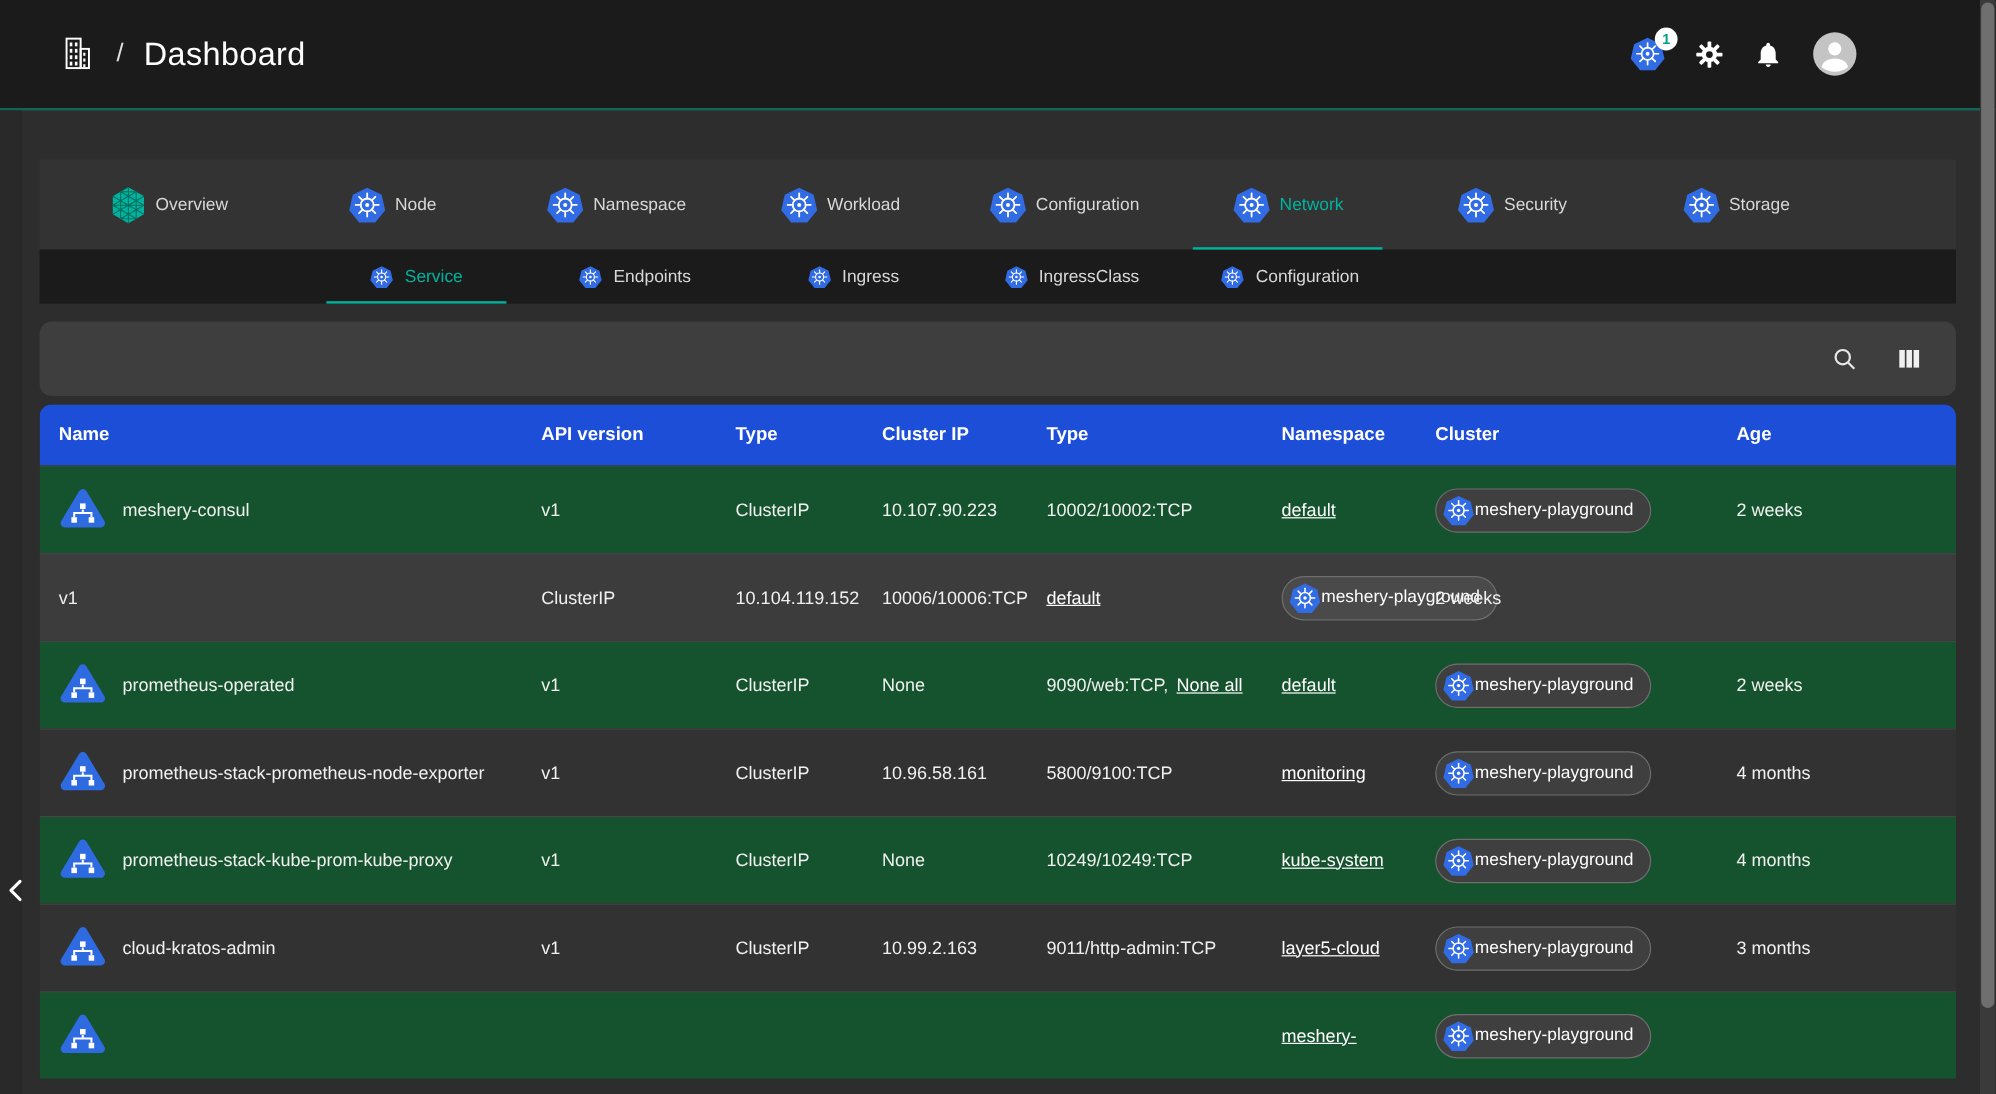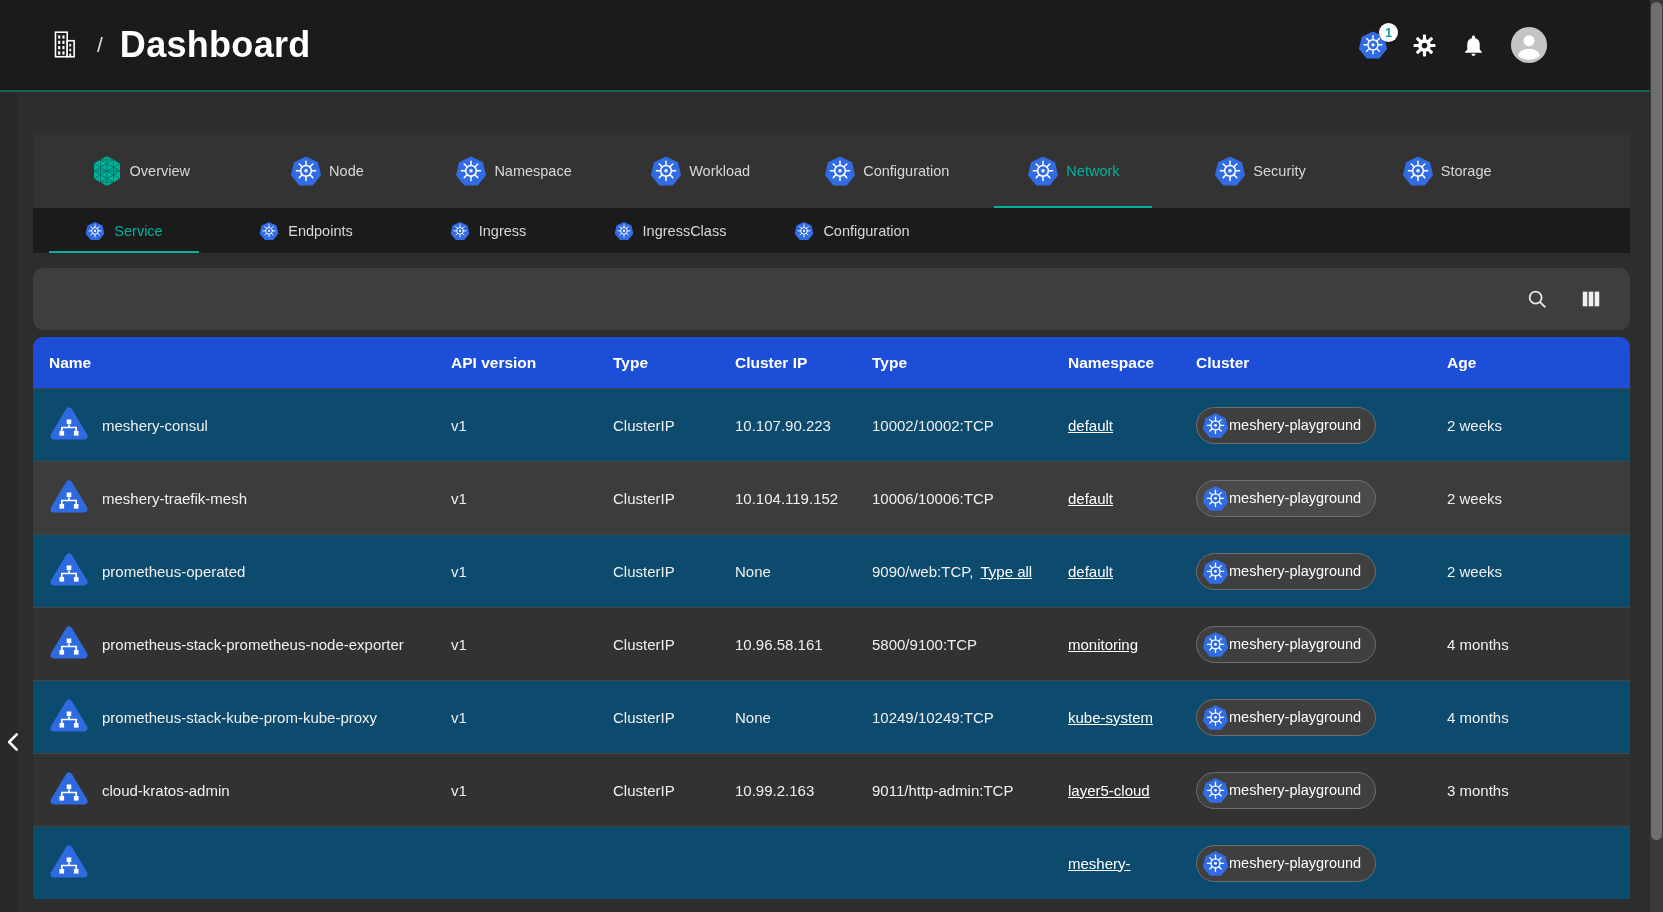--- a/index.html
+++ b/index.html
@@ -9,21 +9,21 @@
     background:#2D2D2D; font-family:"Liberation Sans","DejaVu Sans",sans-serif;
     color:#F0F0F0;
   }
   
   .app-header {
     height:90px; background:#1B1B1B; display:flex; align-items:center;
     padding:0 115px 0 48px;
   }
   .brand-icon { width:32px; height:32px; cursor:pointer; }
   .crumb-sep { color:#E0E0E0; font-size:21px; margin:0 17px; }
-  .page-title { color:#FFFFFF; font-size:36px; font-weight:bold; letter-spacing:.3px; }
+  .page-title { color:#FFFFFF; font-size:27px; font-weight:normal; letter-spacing:.3px; }
   .header-actions { margin-left:auto; display:flex; align-items:center; gap:24px; }
   .icon-btn { position:relative; cursor:pointer; display:flex; align-items:center; justify-content:center; }
   .k8s-header-icon { width:30px; height:30px; }
   .badge {
     position:absolute; top:-7px; right:-10px; width:19px; height:19px; border-radius:50%;
     background:#FFFFFF; color:#00A08D; font-size:12px; font-weight:bold;
     display:flex; align-items:center; justify-content:center;
   }
   .gear-wrap,.bell-wrap { width:25px; height:25px; }
   .avatar-wrap { width:38px; height:38px; }
@@ -42,21 +42,21 @@
     gap:7px; position:relative; cursor:pointer;
   }
   .tab-icon { width:32px; height:32px; }
   .tab-label { font-size:14.5px; color:#D8D8D8; }
   .tab.selected .tab-label { color:#00B39F; }
   .tab.selected::after {
     content:""; position:absolute; bottom:0; left:50%; transform:translateX(-50%);
     width:158px; height:2px; background:#00B39F;
   }
 
-  .subtabs { display:flex; background:#1B1B1B; height:45px; }
+  .subtabs { display:flex; background:#1B1B1B; height:45px; padding-left:223px; }
   .subtab {
     width:182px; display:flex; align-items:center; justify-content:center; gap:9px;
     position:relative; cursor:pointer;
   }
   .subtab-icon { width:20px; height:20px; }
   .subtab-label { font-size:14.5px; color:#D8D8D8; }
   .subtab.selected .subtab-label { color:#00B39F; }
   .subtab.selected::after {
     content:""; position:absolute; bottom:0; left:50%; transform:translateX(-50%);
     width:150px; height:2px; background:#00B39F;
@@ -70,21 +70,21 @@
 
   
   .table { margin-top:7px; border-radius:10px 10px 0 0; overflow:hidden; }
   .thead, .trow {
     display:grid;
     grid-template-columns:402px 162px 122px 137px 196px 128px 251px 1fr;
     padding-left:16px; align-items:center;
   }
   .thead { background:#1d4ed8; height:51px; font-weight:bold; font-size:15.5px; color:#FFFFFF; }
   .th { cursor:pointer; }
-  .trow { height:73px; font-size:15px; color:#F0F0F0; background:#0c4a6e; cursor:pointer; }
+  .trow { height:73px; font-size:15px; color:#F0F0F0; background:#14532d; cursor:pointer; }
   .tbody .trow { border-top:1px solid #454545; }
   .tbody .trow:nth-child(even) { background:#323232; }
   .tbody .trow.highlighted { background:#3C3C3C; }
   .c-name { display:flex; align-items:center; gap:13px; }
   .svc-icon { width:40px; height:40px; flex:none; }
   .link { color:#FFFFFF; text-decoration:underline; cursor:pointer; }
   .ports-link { margin-left:7px; }
   .chip {
     display:inline-flex; align-items:center; height:37px;
     padding:0 14px 0 5px; border:1px solid #6E6E6E; border-radius:19px;
@@ -522,34 +522,20 @@
                     </g>
                     <circle cx="16" cy="15.8" r="1.7" fill="#fff"></circle>
                   </svg>
                 </span>
         <span class="chip-label">meshery-playground</span>
       </span>
     </div>
     <div class="cell c-age">2 weeks</div>
   </div>
           <div class="trow highlighted">
-    <div class="cell c-name">
-      <span class="svc-icon">
-                <svg viewBox="0 0 40 40">
-                  <path d="M20 6 L35 31 L5 31 Z" fill="#2E6BE0" stroke="#2E6BE0" stroke-width="7" stroke-linejoin="round"></path>
-                  <g stroke="#fff" stroke-width="1.7" fill="none">
-                    <path d="M20 19.5 L20 22.5 M12.8 26 L12.8 22.5 L27.2 22.5 L27.2 26"></path>
-                  </g>
-                  <rect x="17.7" y="14.5" width="4.6" height="4.6" fill="#fff"></rect>
-                  <rect x="10.5" y="26" width="4.6" height="4.6" fill="#fff"></rect>
-                  <rect x="24.9" y="26" width="4.6" height="4.6" fill="#fff"></rect>
-                </svg>
-              </span>
-      <span class="name-text">meshery-traefik-mesh</span>
-    </div>
     <div class="cell c-api">v1</div>
     <div class="cell c-type">ClusterIP</div>
     <div class="cell c-ip">10.104.119.152</div>
     <div class="cell c-ports">
       <span class="ports-text">10006/10006:TCP</span>
     </div>
     <div class="cell c-ns">
       <a class="link ns-link">default</a>
     </div>
     <div class="cell c-cluster">
@@ -588,21 +574,21 @@
                   <rect x="10.5" y="26" width="4.6" height="4.6" fill="#fff"></rect>
                   <rect x="24.9" y="26" width="4.6" height="4.6" fill="#fff"></rect>
                 </svg>
               </span>
       <span class="name-text">prometheus-operated</span>
     </div>
     <div class="cell c-api">v1</div>
     <div class="cell c-type">ClusterIP</div>
     <div class="cell c-ip">None</div>
     <div class="cell c-ports">
-      <span class="ports-text">9090/web:TCP,</span><a class="link ports-link">Type all</a>
+      <span class="ports-text">9090/web:TCP,</span><a class="link ports-link">None all</a>
     </div>
     <div class="cell c-ns">
       <a class="link ns-link">default</a>
     </div>
     <div class="cell c-cluster">
       <span class="chip">
         <span class="chip-icon">
                   <svg viewBox="0 0 32 32">
                     <polygon points="16,1.5 28,7.3 31,20.2 22.7,30.5 9.3,30.5 1,20.2 4,7.3" fill="#326CE5"></polygon>
                     <g stroke="#fff" stroke-width="1.5" fill="none" stroke-linecap="round">

